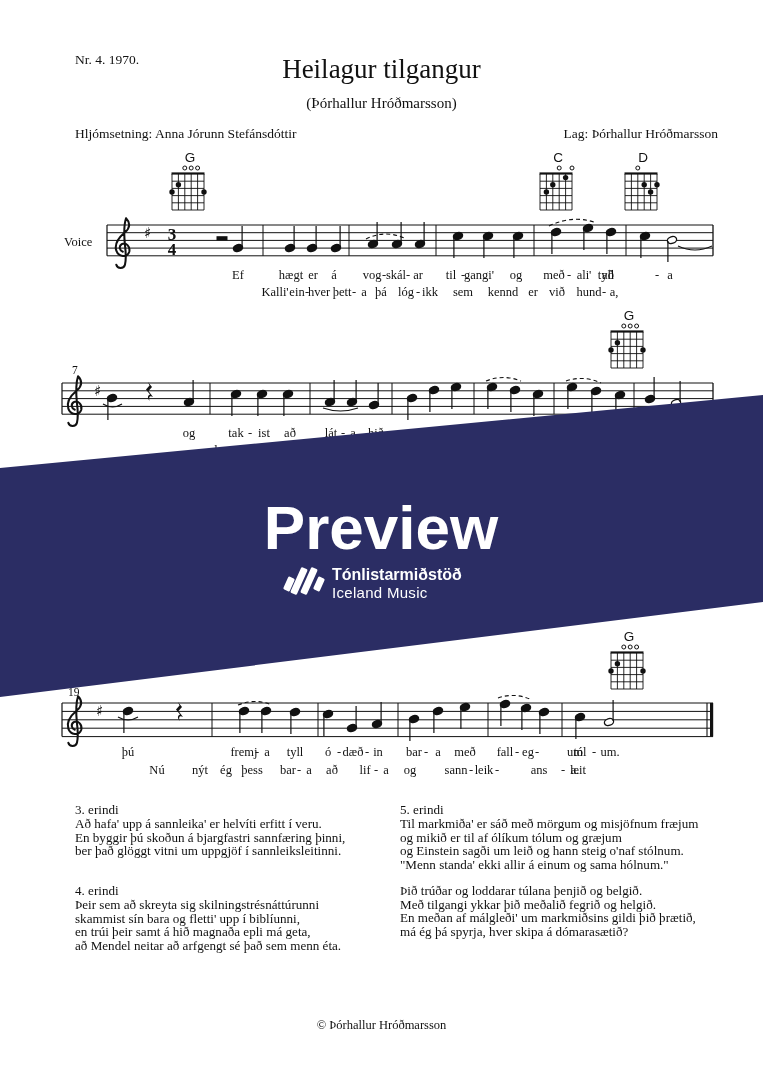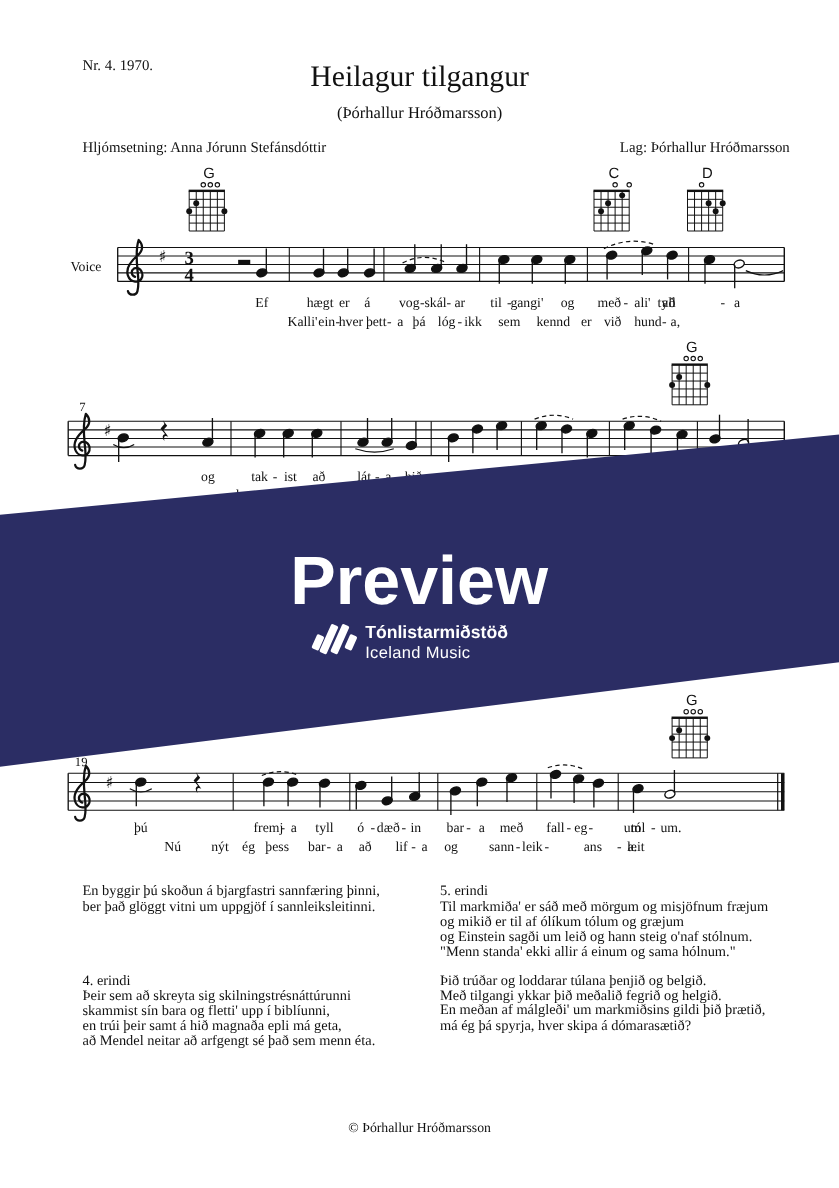--- a/index.html
+++ b/index.html
@@ -486,20 +486,22 @@
       <span class="lyric" style="left: 471px; top: 763px;">-</span>
       <span class="lyric" style="left: 484px; top: 763px;">leik</span>
       <span class="lyric" style="left: 497px; top: 763px;">-</span>
       <span class="lyric" style="left: 511px; top: 763px; margin-left: 28px;">ans</span>
       <span class="lyric" style="left: 550px; top: 763px; margin-left: 28px;">leit</span>
       <span class="lyric" style="left: 563px; top: 763px;">-</span>
       <span class="lyric" style="left: 575px; top: 763px;">a.</span>
     </div>
   <div id="verses-layer">
       <div class="verse-block" style="left: 75px; top: 803px;">
+        <div class="verse-title">3. erindi</div>
+        <div>Að hafa' upp á sannleika' er helvíti erfitt í veru.</div>
         <div>En byggir þú skoðun á bjargfastri sannfæring þinni,</div>
         <div>ber það glöggt vitni um uppgjöf í sannleiksleitinni.</div>
       </div>
       <div class="verse-block" style="left: 75px; top: 884px;">
         <div class="verse-title">4. erindi</div>
         <div>Þeir sem að skreyta sig skilningstrésnáttúrunni</div>
         <div>skammist sín bara og fletti' upp í biblíunni,</div>
         <div>en trúi þeir samt á hið magnaða epli má geta,</div>
         <div>að Mendel neitar að arfgengt sé það sem menn éta.</div>
       </div>

